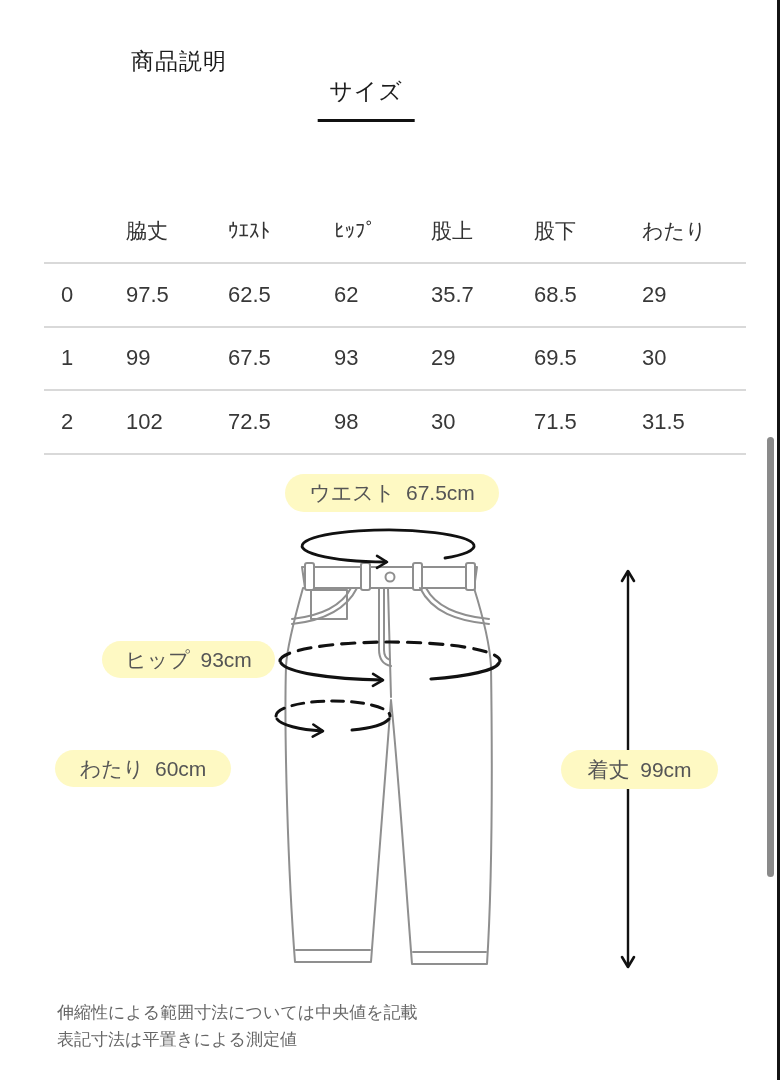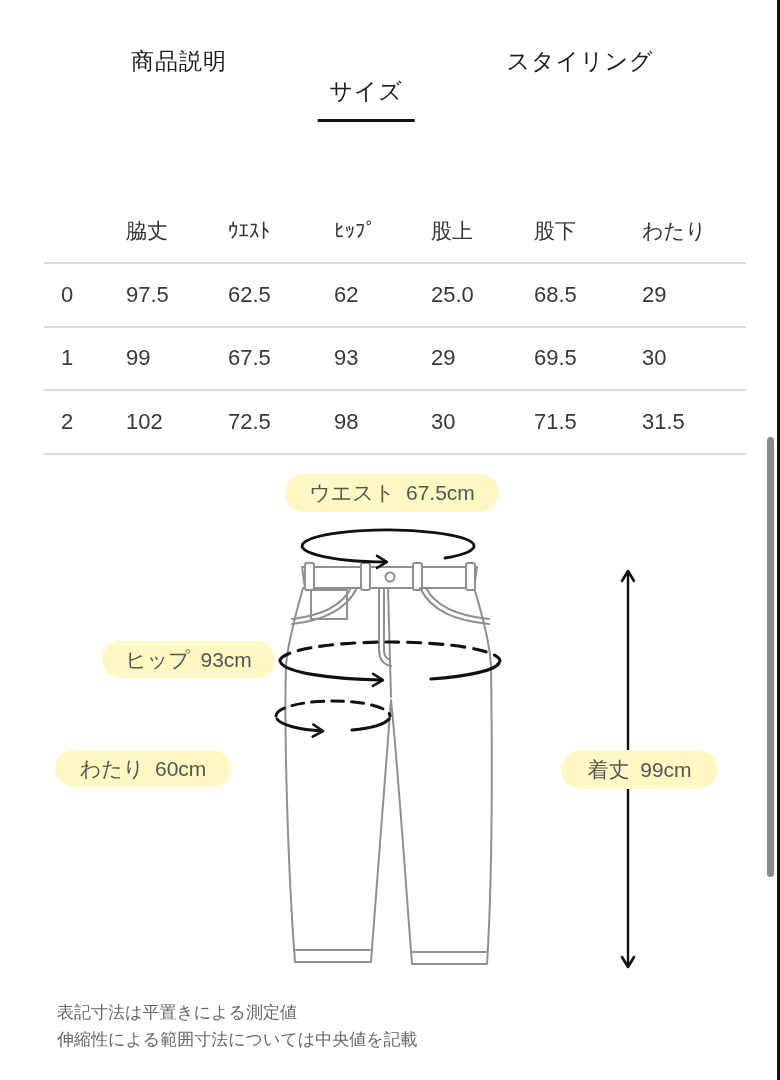--- a/index.html
+++ b/index.html
@@ -54,39 +54,38 @@
   .right-edge{position:absolute;right:0;top:0;width:3px;height:1080px;background:#141414;z-index:9;}
 </style>
 </head>
 <body>
 
 <div>
 
   <nav class="tabbar">
     <span class="tab t0">商品説明</span>
     <span class="tab t1 active">サイズ</span>
-    <span class="tab t2">スタイリング</span>
   </nav>
 
   <div class="size-table">
     <div class="trow header">
       <span></span>
       <span>脇丈</span>
       <span>ｳｴｽﾄ</span>
       <span>ﾋｯﾌﾟ</span>
       <span>股上</span>
       <span>股下</span>
       <span>わたり</span>
     </div>
     <div class="trow">
       <span>0</span>
       <span>97.5</span>
       <span>62.5</span>
       <span>62</span>
-      <span>25.0</span>
+      <span>35.7</span>
       <span>68.5</span>
       <span>29</span>
     </div>
     <div class="trow">
       <span>1</span>
       <span>99</span>
       <span>67.5</span>
       <span>93</span>
       <span>29</span>
       <span>69.5</span>
@@ -166,20 +165,20 @@
       <path d="M 628 966 L 628 572" marker-start="url(#chev)" marker-end="url(#chev)"></path>
     </g>
   </svg>
 
   <div class="pill waist">ウエスト 67.5cm</div>
   <div class="pill hip">ヒップ 93cm</div>
   <div class="pill thigh">わたり 60cm</div>
   <div class="pill length">着丈 99cm</div>
 
   <div class="notes">
+    <div>伸縮性による範囲寸法については中央値を記載</div>
     <div>表記寸法は平置きによる測定値</div>
-    <div>伸縮性による範囲寸法については中央値を記載</div>
   </div>
 
   <div class="scroll-thumb"></div>
   <div class="right-edge"></div>
 
 </div>
 
 </body></html>

